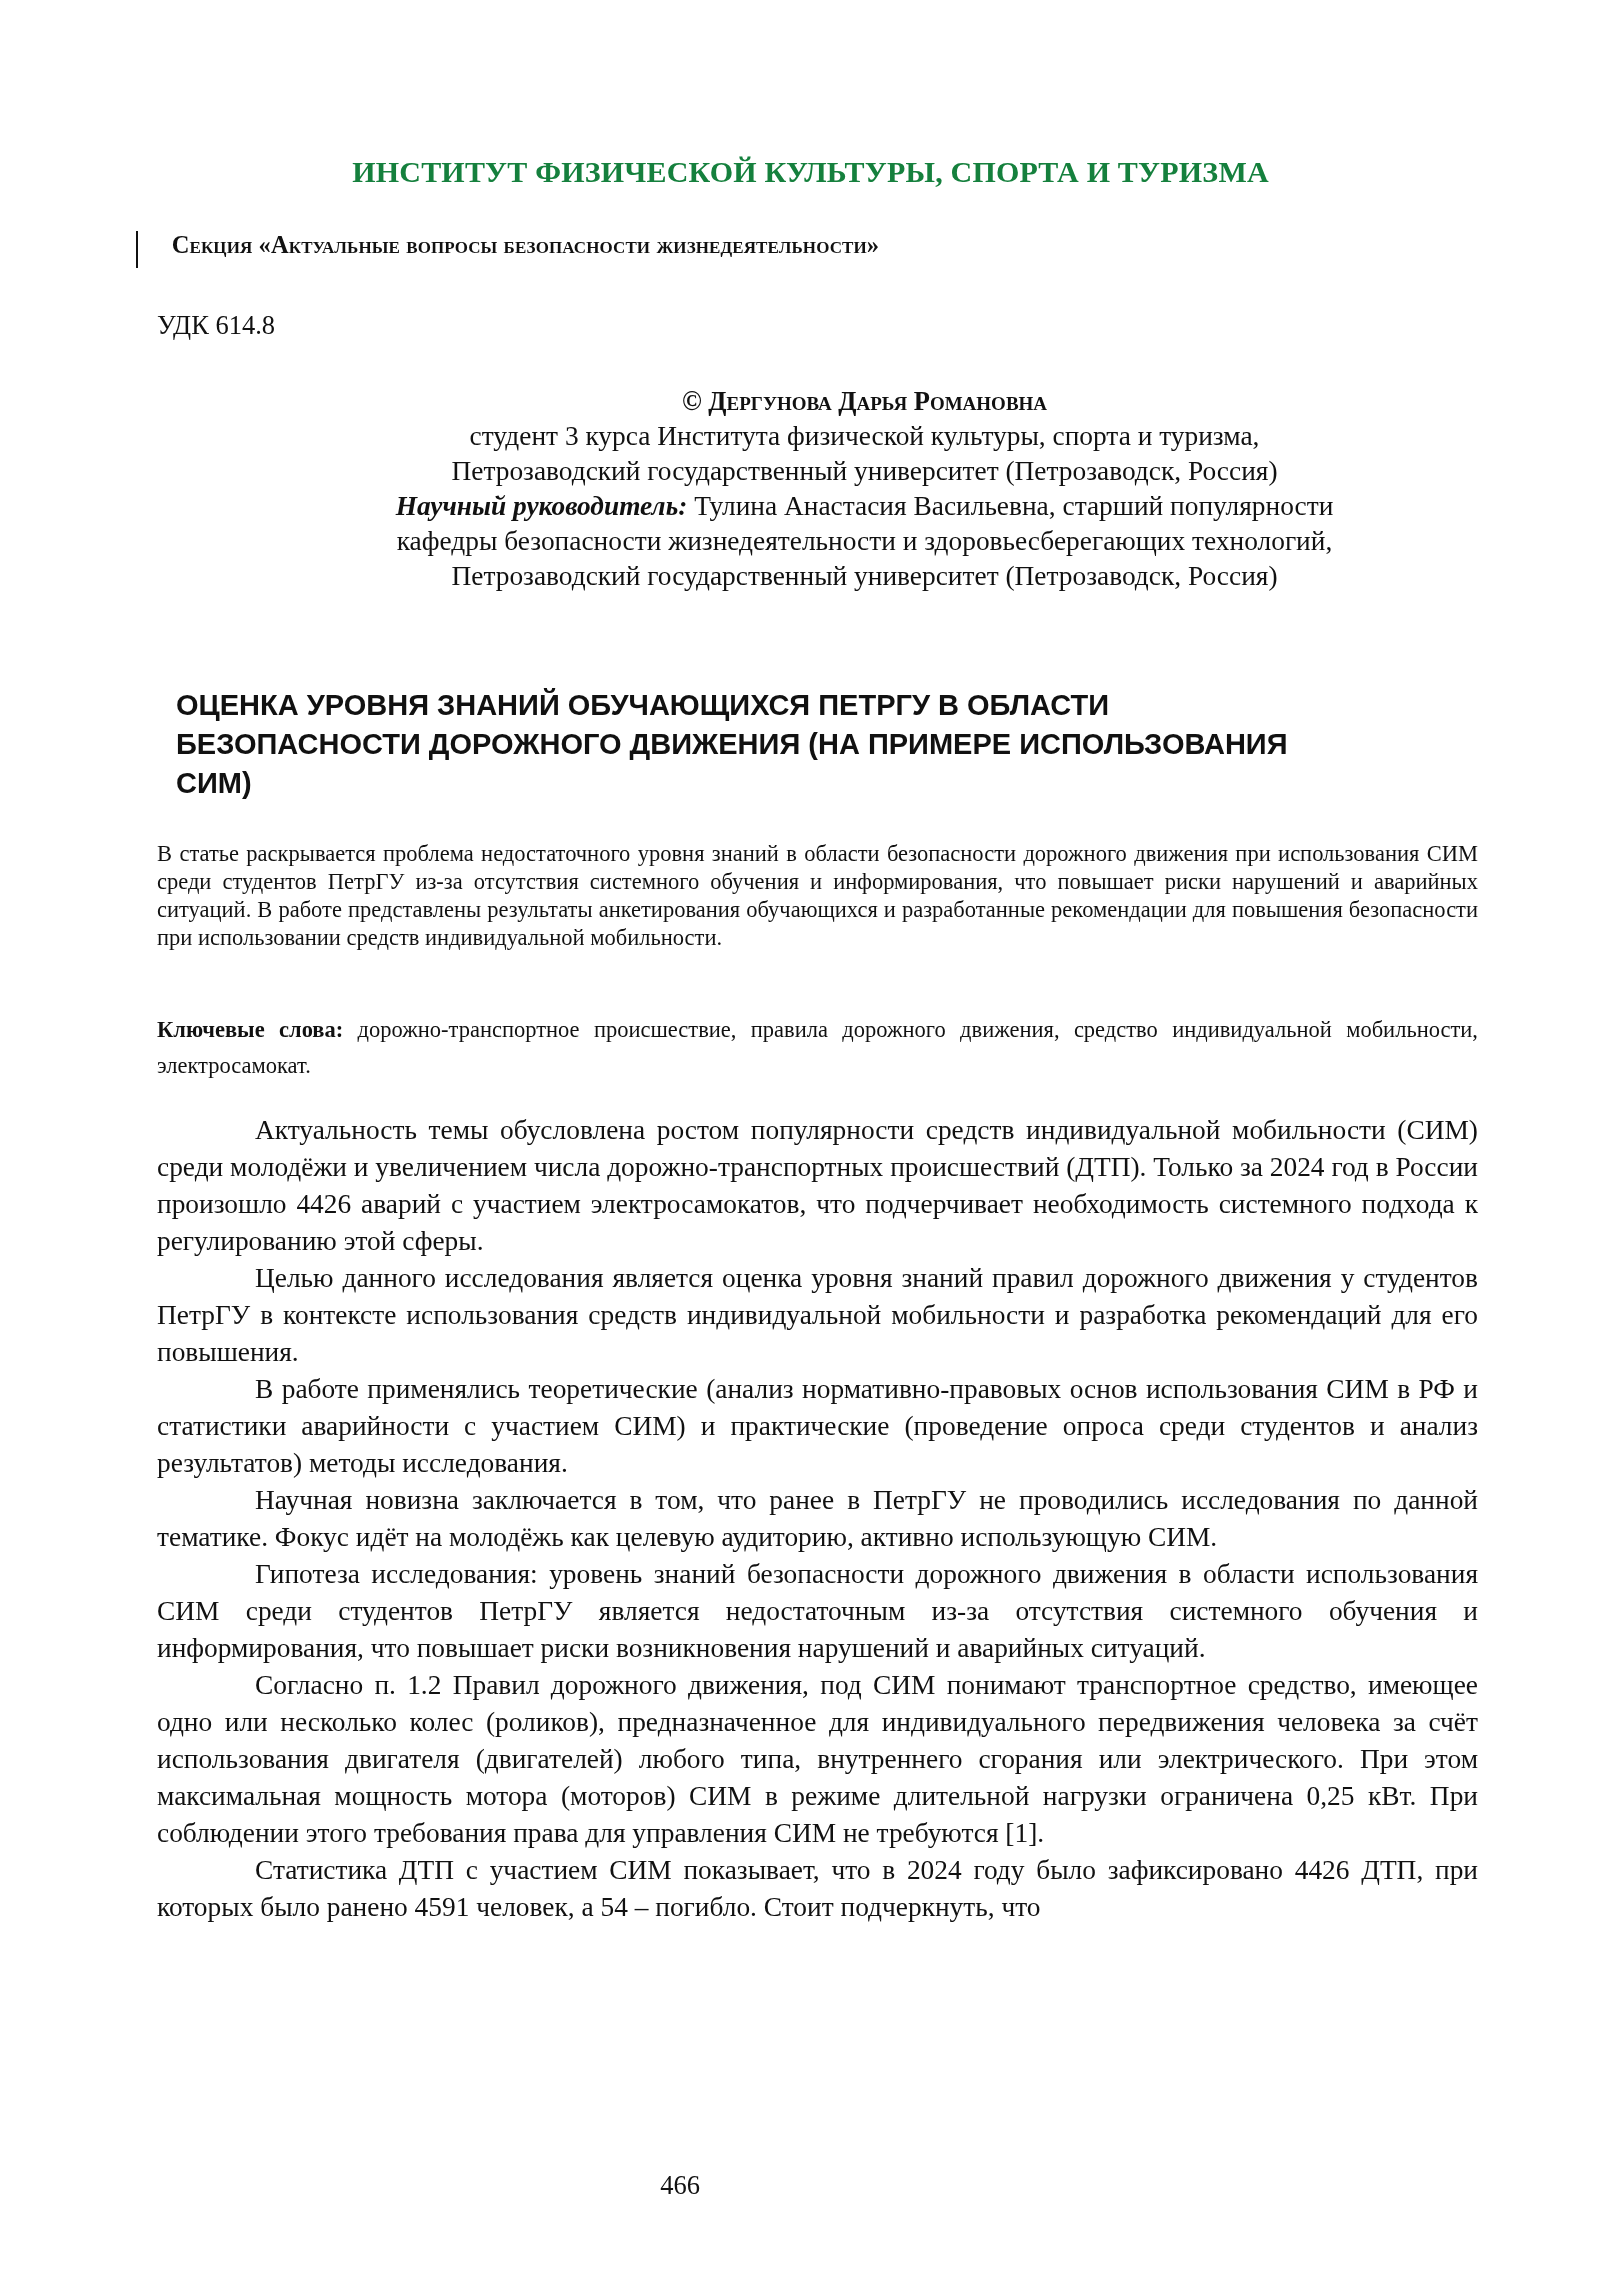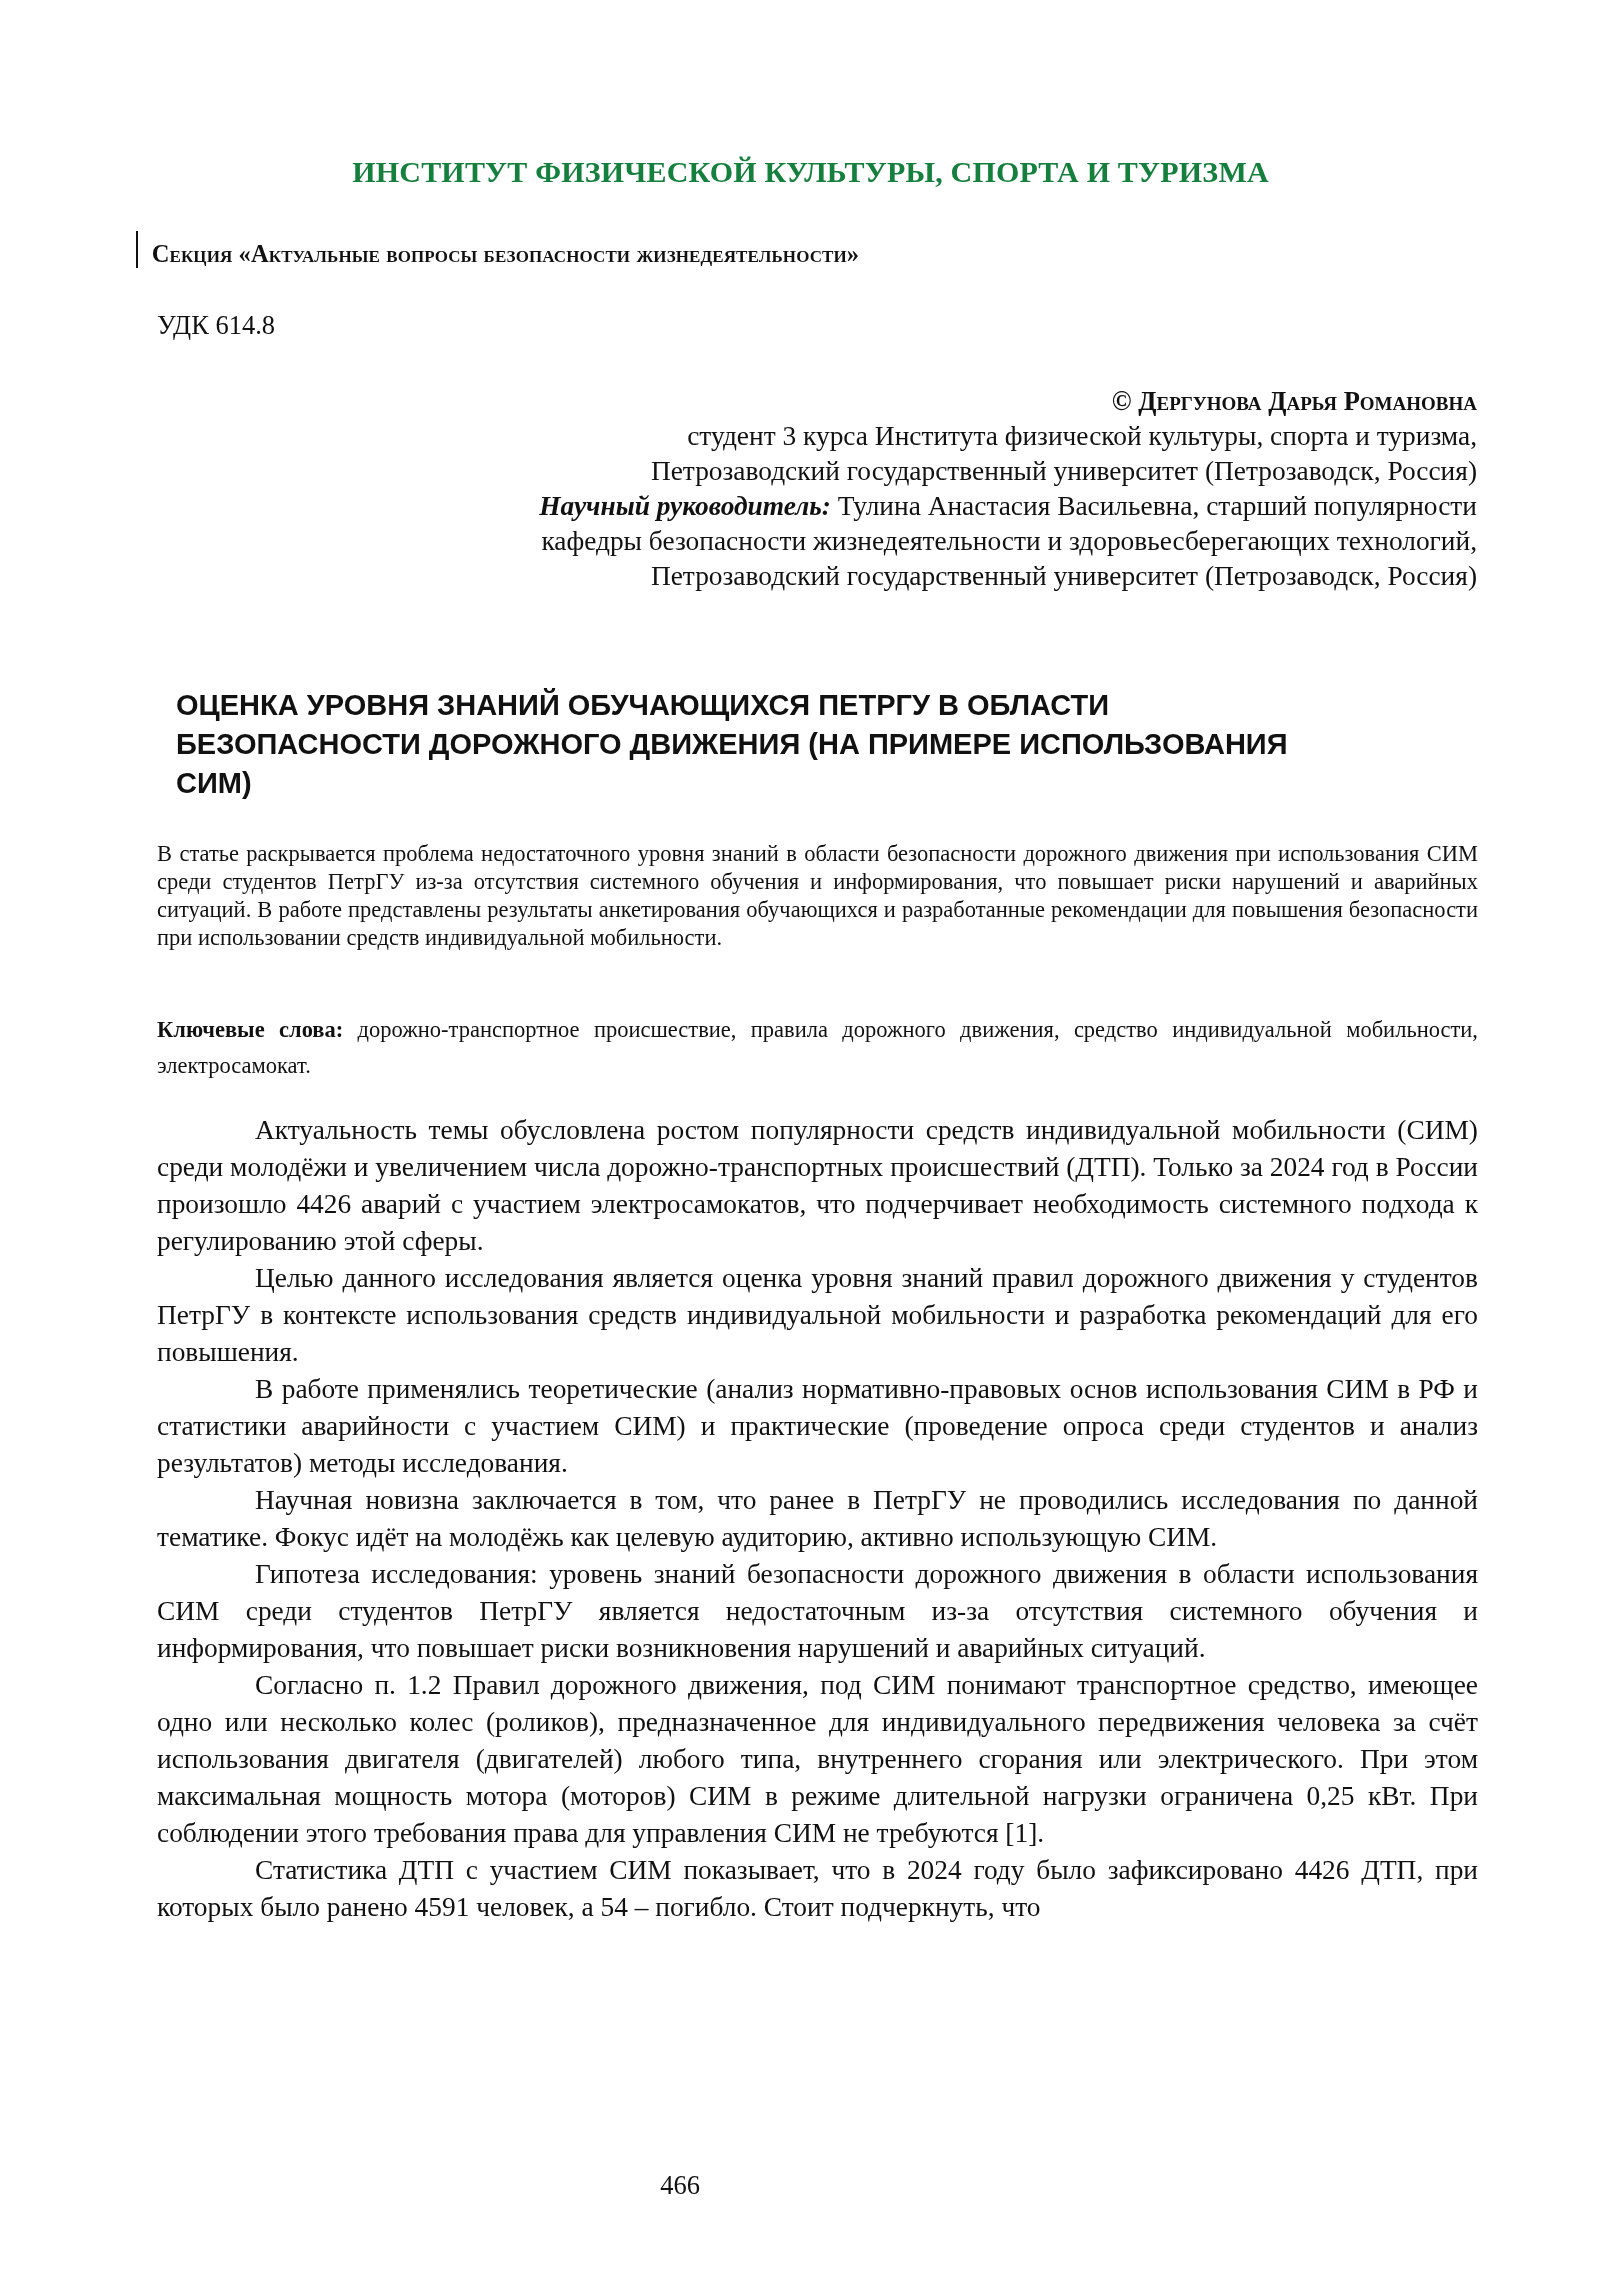--- a/index.html
+++ b/index.html
@@ -3,27 +3,27 @@
   <meta charset="utf-8">
   <style>
     html, body { margin: 0; padding: 0; background: #ffffff; }
     body { width: 1621px; height: 2293px; position: relative; overflow: hidden;
            font-family: "Liberation Serif", "DejaVu Serif", serif; color: #111; }
     .page { position: absolute; left: 0; top: 0; width: 1621px; height: 2293px; }
 
     .institute { position: absolute; top: 155px; left: 0; width: 1621px; text-align: center;
       font-weight: bold; font-size: 30px; color: #2e5597; letter-spacing: 0.2px; }
 
-    .section-wrap { position: absolute; top: 231px; left: 136px; display: flex; align-items: flex-end; }
+    .section-wrap { position: absolute; top: 231px; left: 136px; display: flex; align-items: flex-start; gap: 20px; }
     .section-bar { width: 2px; height: 37px; background: #111; margin-right: 13.7px; }
     .section { font-weight: bold; font-size: 24.5px; font-variant: small-caps; letter-spacing: 0.1px; }
 
     .udk { position: absolute; top: 310px; left: 157px; font-size: 26.5px; }
 
-    .authors { position: absolute; top: 384px; right: 144px; width: 1225px; text-align: right;
+    .authors { position: absolute; top: 384px; right: 144px; width: 1225px; text-align: center;
       font-size: 27.4px; line-height: 35px; }
     .author-name { font-weight: bold; font-variant: small-caps; font-size: 26.5px; }
     .email { font-style: italic; }
     .sup-label { font-weight: bold; font-style: italic; }
 
     .title { position: absolute; top: 686px; left: 176px; width: 1274px; 
       font-family: "Liberation Sans", "DejaVu Sans", sans-serif; font-weight: bold; font-size: 29px;
       line-height: 39px; }
 
     .abstract { position: absolute; top: 840px; left: 157px; width: 1321px; text-align: justify;

